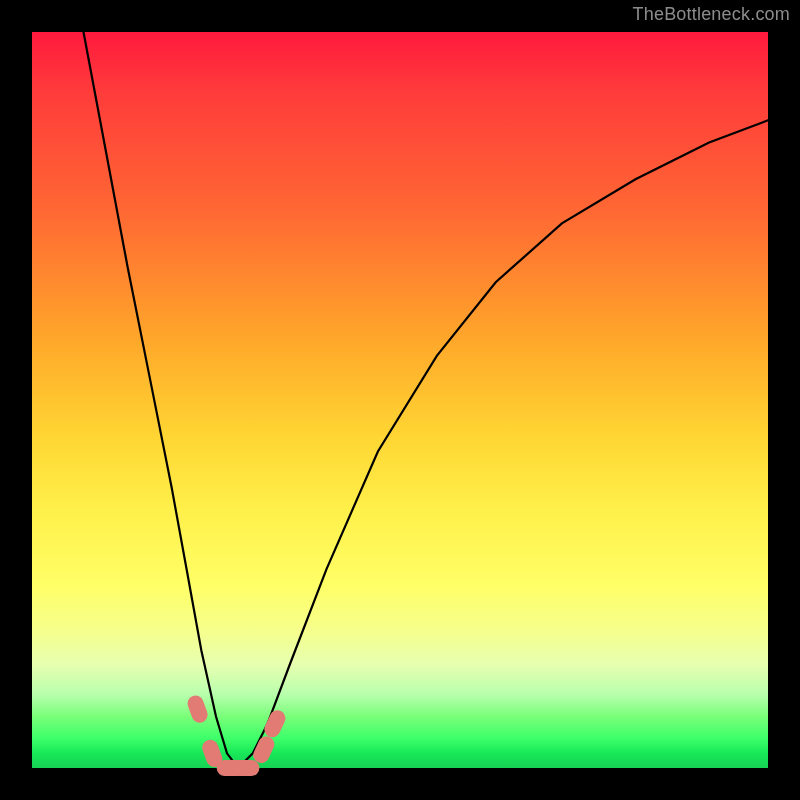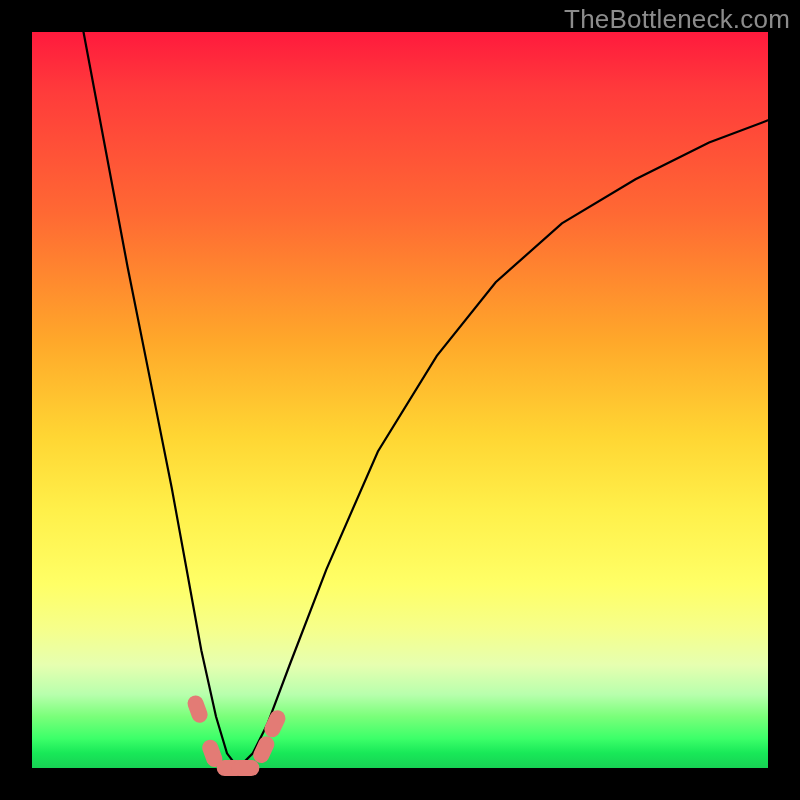--- a/index.html
+++ b/index.html
@@ -42,21 +42,21 @@
       #3cff69 96%,
       #18e858 98%,
       #17d154 100%
     );
   }
   .watermark {
     position: absolute;
     top: 4px;
     right: 10px;
     color: #8c8c8c;
-    font-size: 26px;
+    font-size: 18px;
     font-weight: 500;
     letter-spacing: 0.2px;
     user-select: none;
   }
   svg.curve {
     position: absolute;
     left: 0;
     top: 0;
     width: 736px;
     height: 736px;

